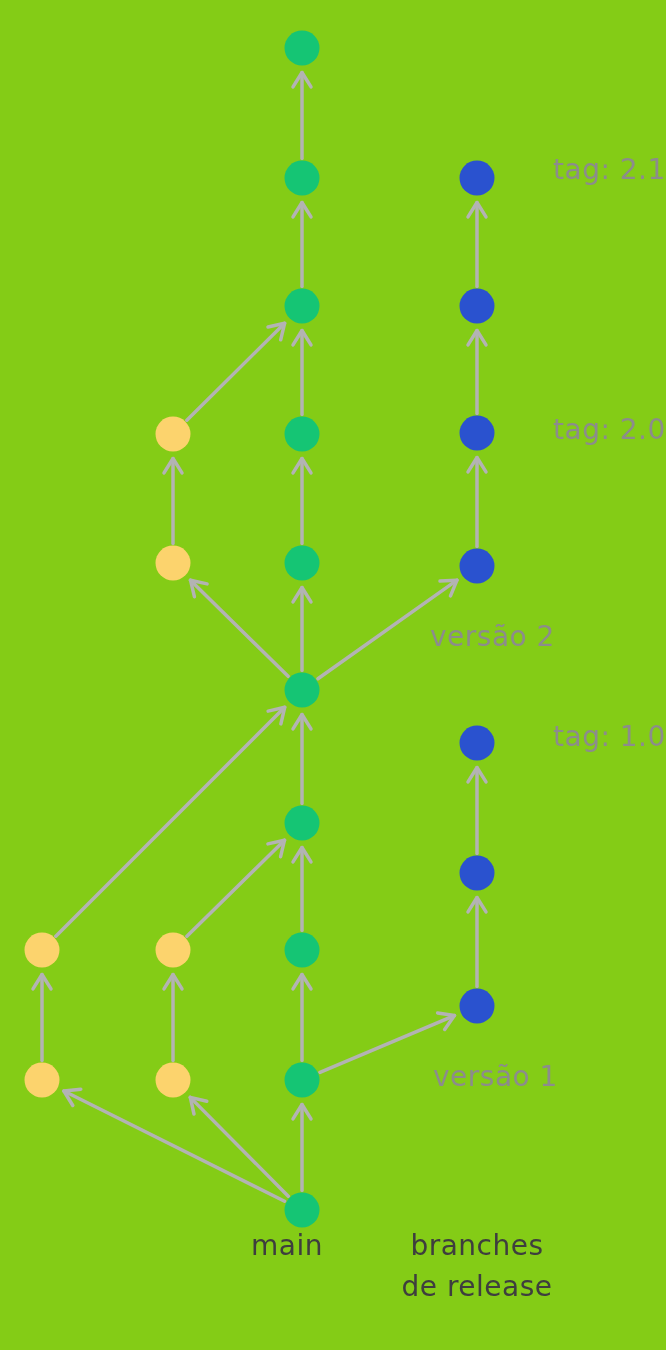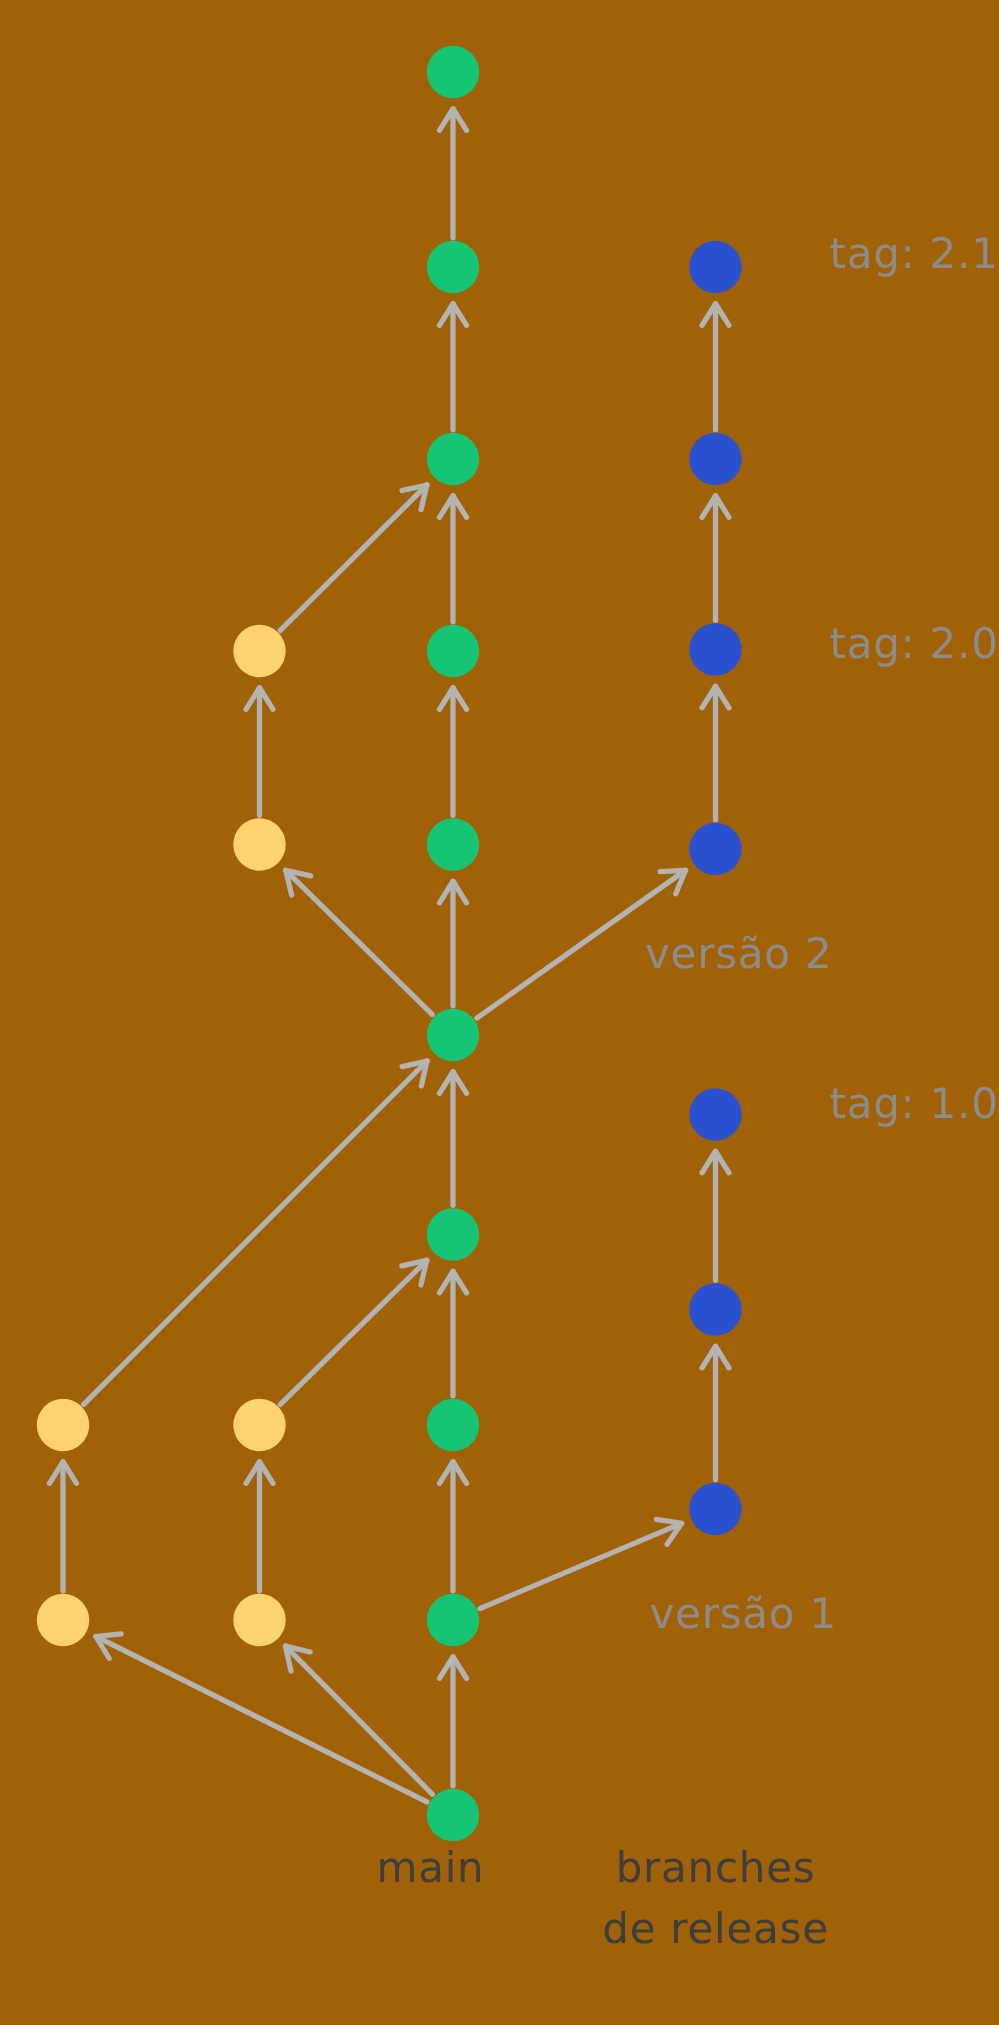--- a/index.html
+++ b/index.html
@@ -5,21 +5,21 @@
   html, body {
     margin: 0;
     padding: 0;
     background: #ffffff;
     font-family: "DejaVu Sans", sans-serif;
   }
   .canvas {
     position: relative;
     width: 666px;
     height: 1350px;
-    background: #a16207;
+    background: #84cc16;
     overflow: hidden;
   }
   svg { display: block; }
   .edge-line, .edge-arrowhead {
     fill: none;
     stroke-linecap: round;
     stroke-linejoin: round;
   }
   .diagram-label {
     letter-spacing: 0.5px;

